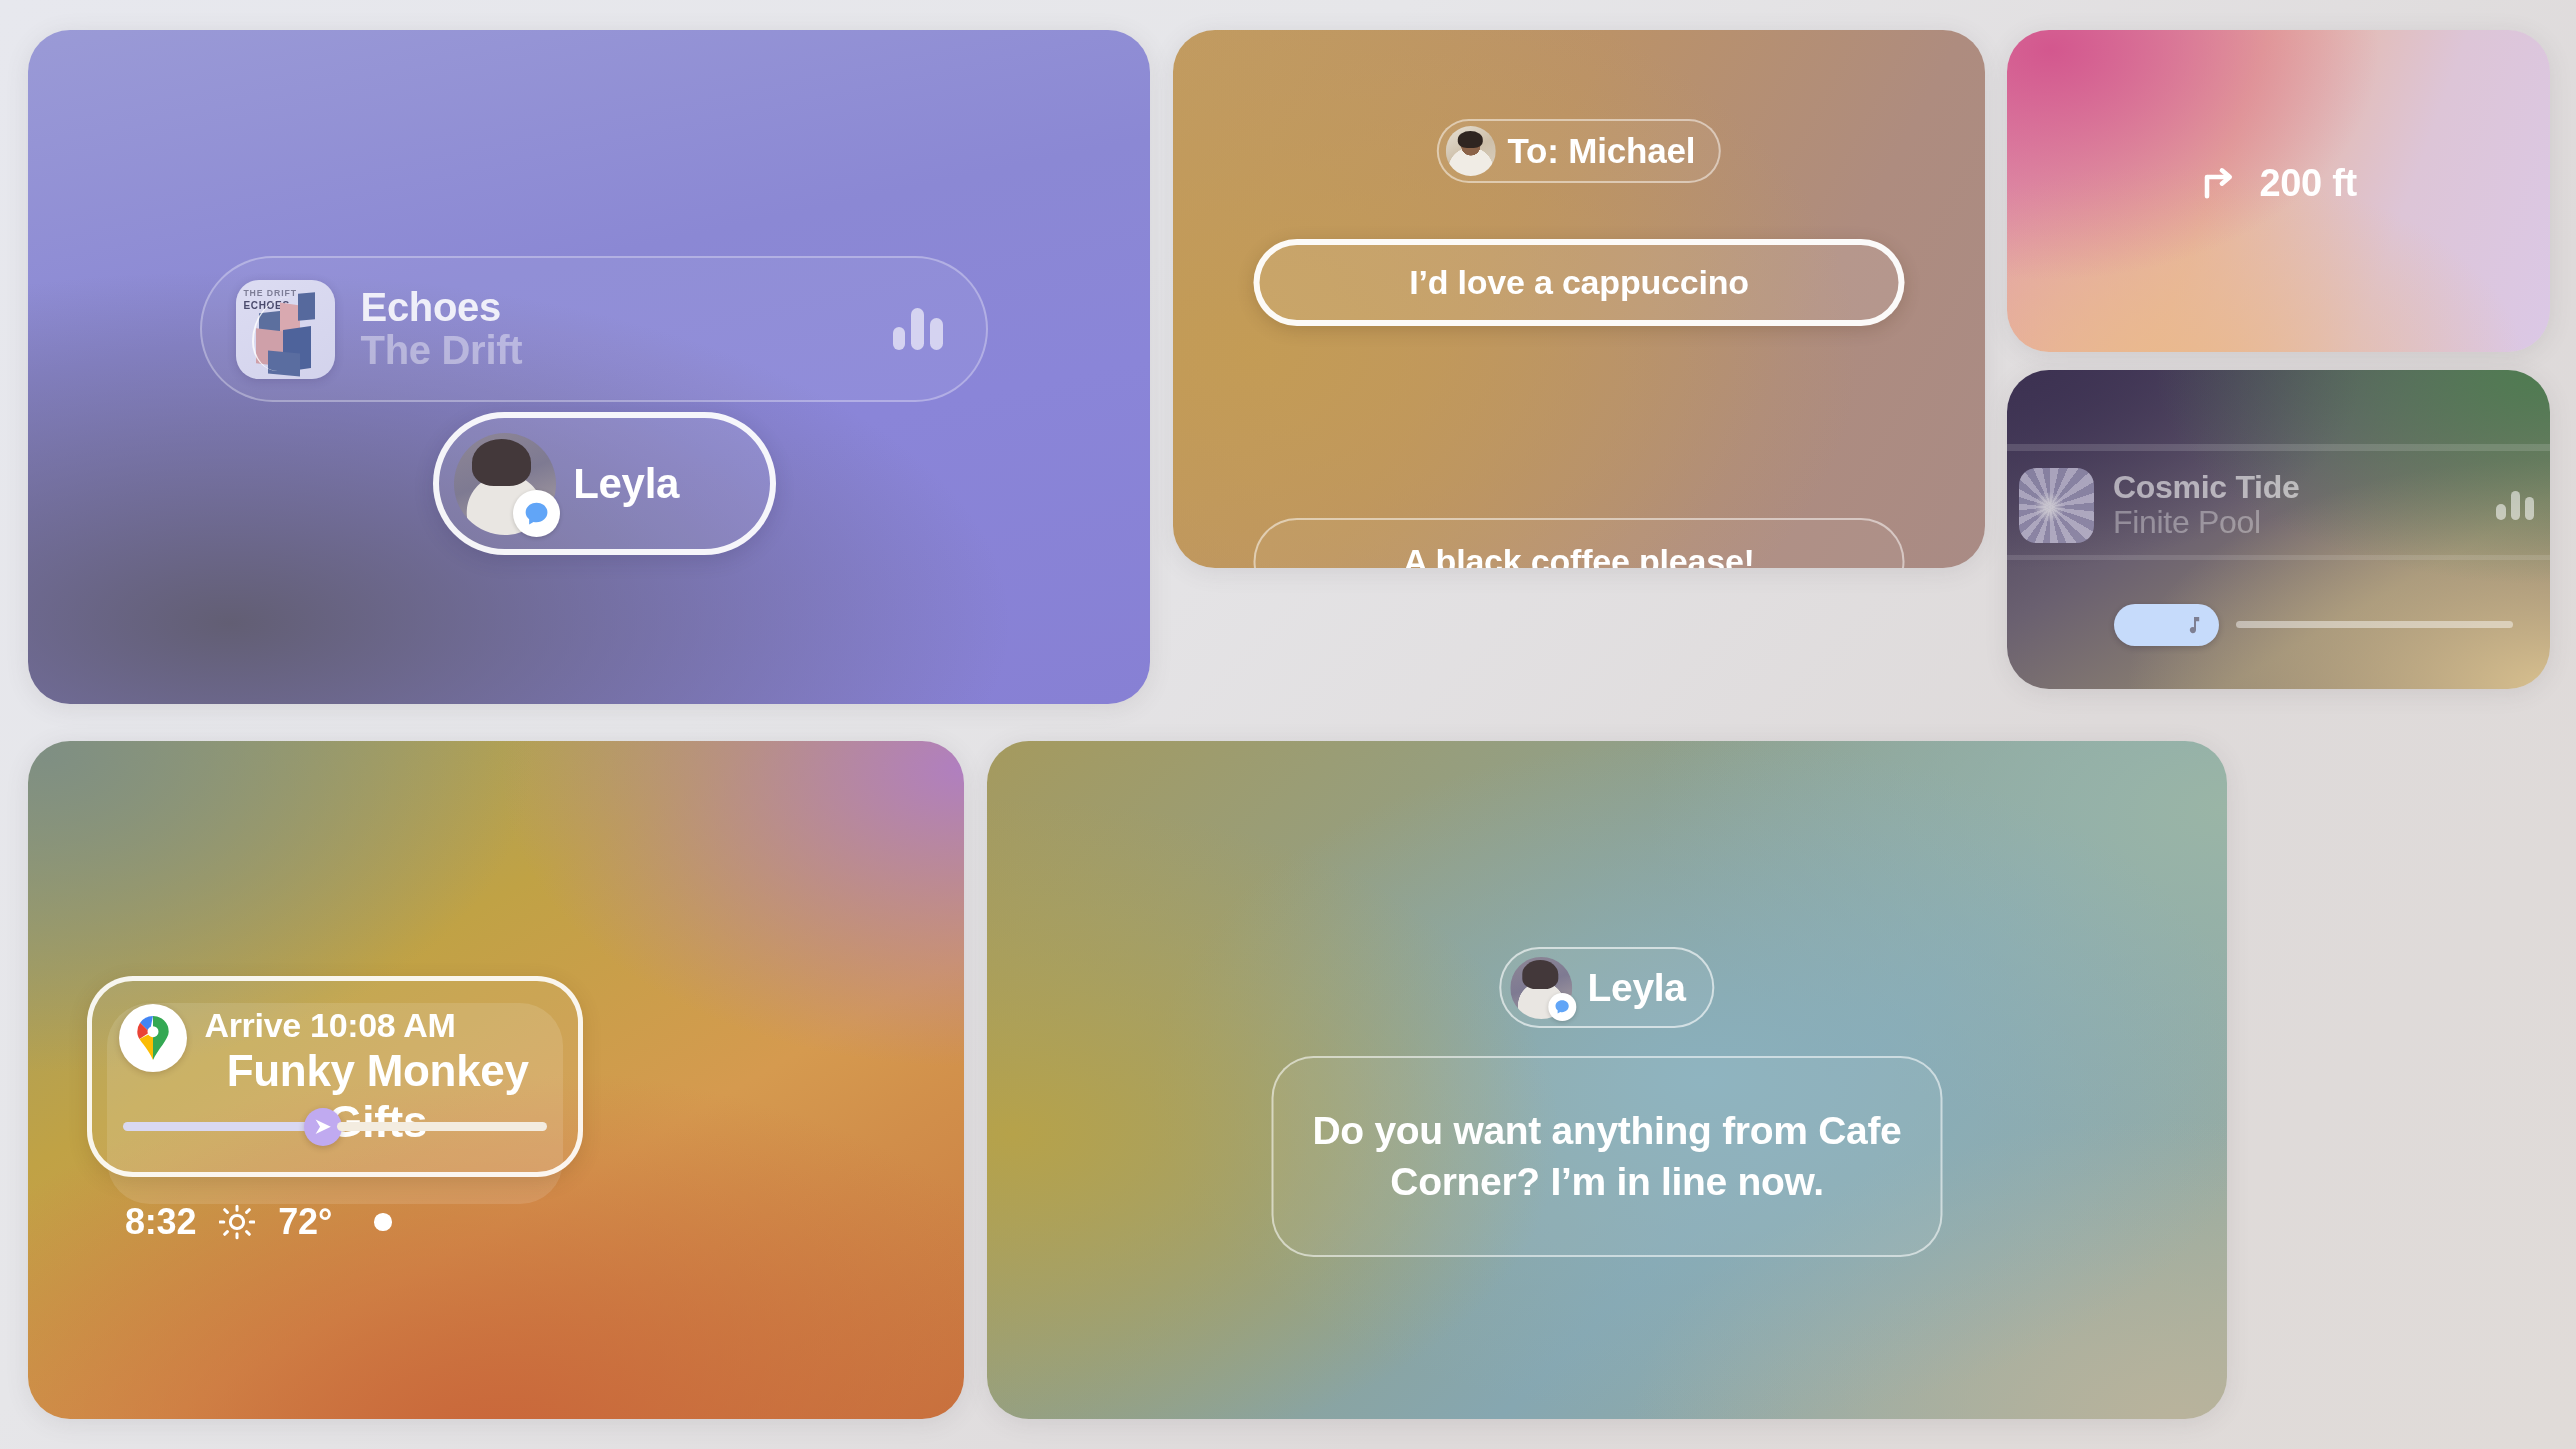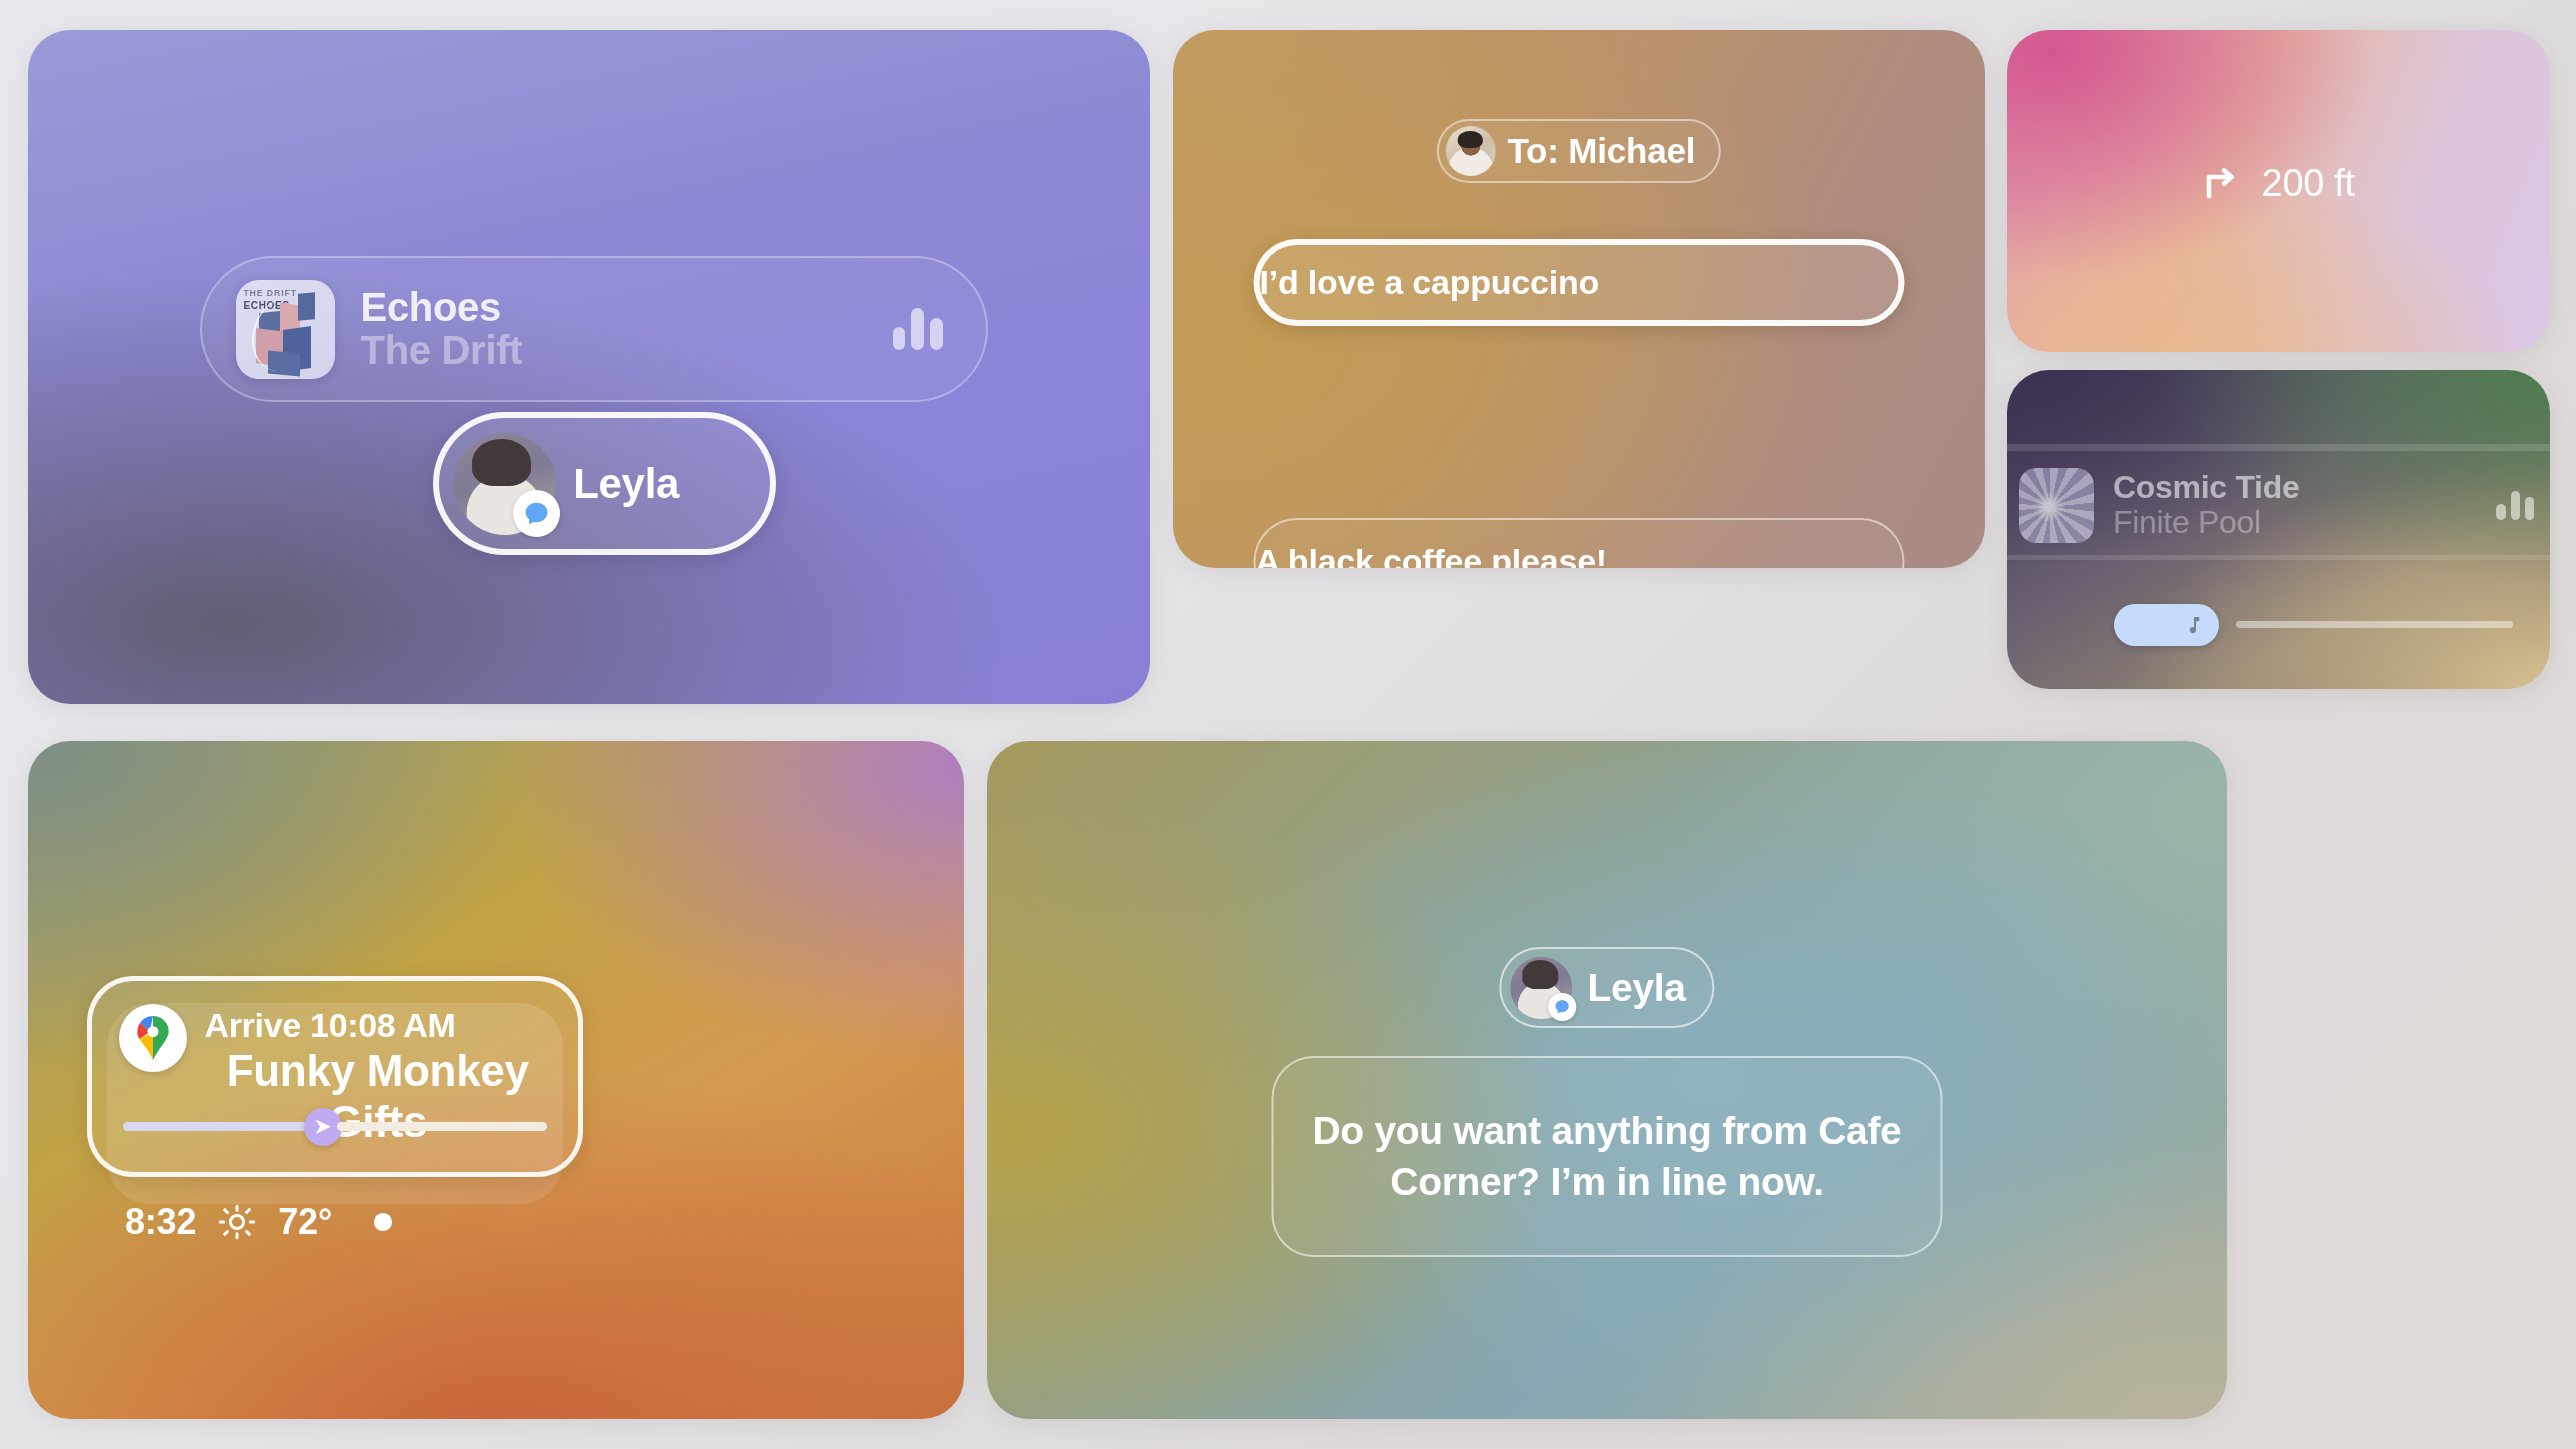--- a/index.html
+++ b/index.html
@@ -117,21 +117,21 @@
   }
   .to-pill .av::after{
     content:""; position:absolute; left:25%; top:10%; width:50%; height:34%;
     background:#2f2520; border-radius:52% 52% 38% 38%;
   }
   .to-pill-label { font-size:35px; font-weight:700; color:#fff; letter-spacing:-0.2px; white-space:nowrap; }
 
   .reply-opt {
     position:absolute; left:50%; transform:translateX(-50%);
     width:651px; height:87px; border-radius:44px;
-    display:flex; align-items:center; 
+    display:flex; align-items:center; justify-content:center;
     border:2px solid rgba(255,255,255,.50);
     background:rgba(255,255,255,.045);
     font-size:34px; font-weight:700; color:#fff; letter-spacing:-0.2px;
   }
   .reply-opt.selected {
     border:6px solid rgba(255,255,255,.95);
     background:rgba(255,255,255,.10);
     box-shadow:0 4px 17.4px rgba(70,45,20,.20);
   }
   #reply-opt-0 { top:209px; }
@@ -142,21 +142,21 @@
   #card-nav-distance {
     left:2007px; top:30px; width:543px; height:322px;
     background:
       radial-gradient(110% 130% at 8% 6%, #d3578e 0%, rgba(211,87,142,0) 55%),
       radial-gradient(110% 110% at 30% 108%, #eab98c 0%, rgba(234,185,140,0) 60%),
       linear-gradient(110deg,#e09ab1 0%,#e7b69f 40%,#ddc5d7 70%,#dbc8e6 100%);
     display:flex; align-items:center; justify-content:center;
   }
   .nav-row { display:flex; align-items:center; gap:17.4px; margin-top:-14.8px; }
   .nav-row svg { width:42px; height:42px; display:block; }
-  .nav-distance { font-size:38px; font-weight:400; color:#fff; letter-spacing:-0.3px; }
+  .nav-distance { font-size:38px; font-weight:700; color:#fff; letter-spacing:-0.3px; }
 
   
   #card-music-mini {
     left:2007px; top:370px; width:543px; height:319px;
     background:
       radial-gradient(130% 120% at 100% 0%, #4e7c50 0%, rgba(78,124,80,0) 56%),
       radial-gradient(120% 120% at 3% 0%, #3d3252 0%, rgba(61,50,82,0) 52%),
       radial-gradient(130% 120% at 100% 100%, #d8c08f 0%, rgba(216,192,143,0) 60%),
       linear-gradient(150deg,#3f3557 0%,#6a6070 40%,#8d8271 70%,#7a6d63 100%);
   }

